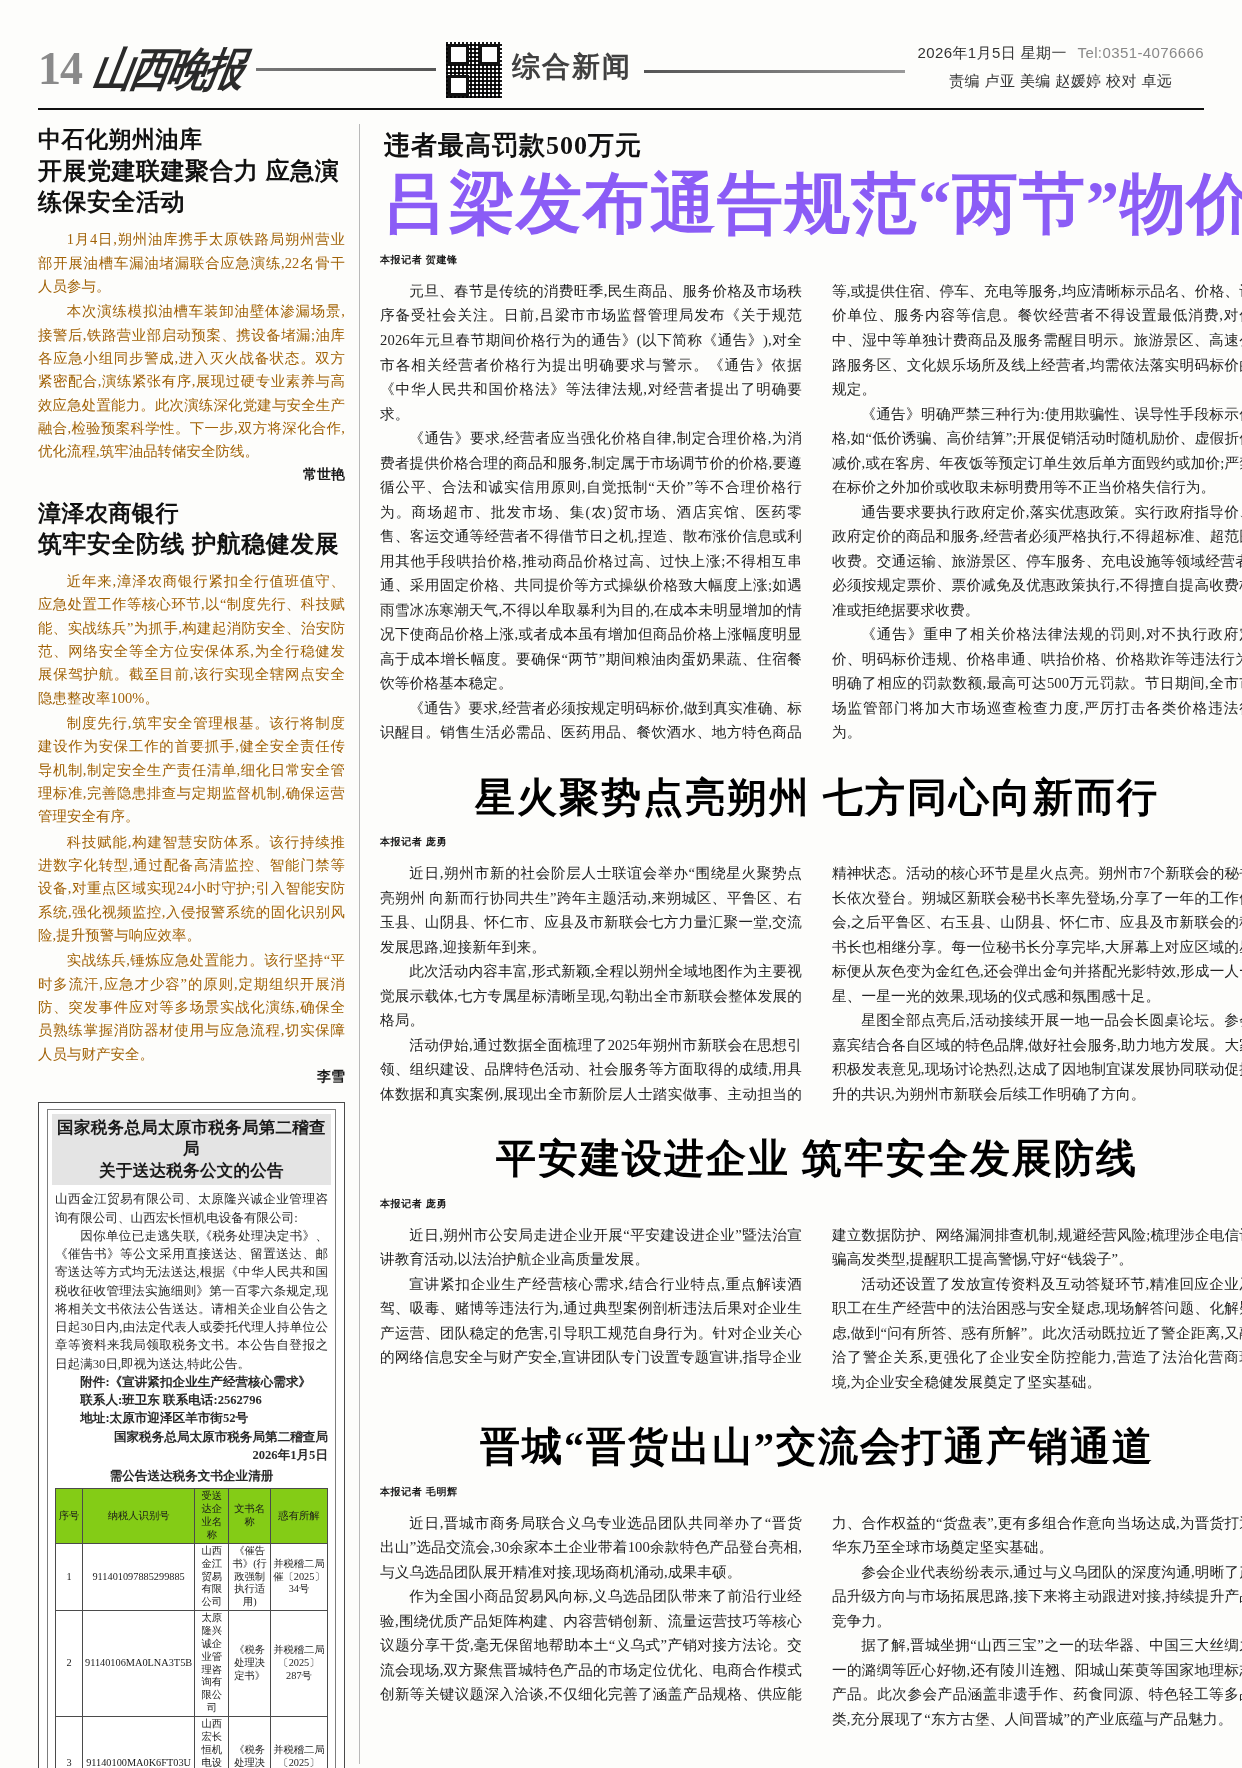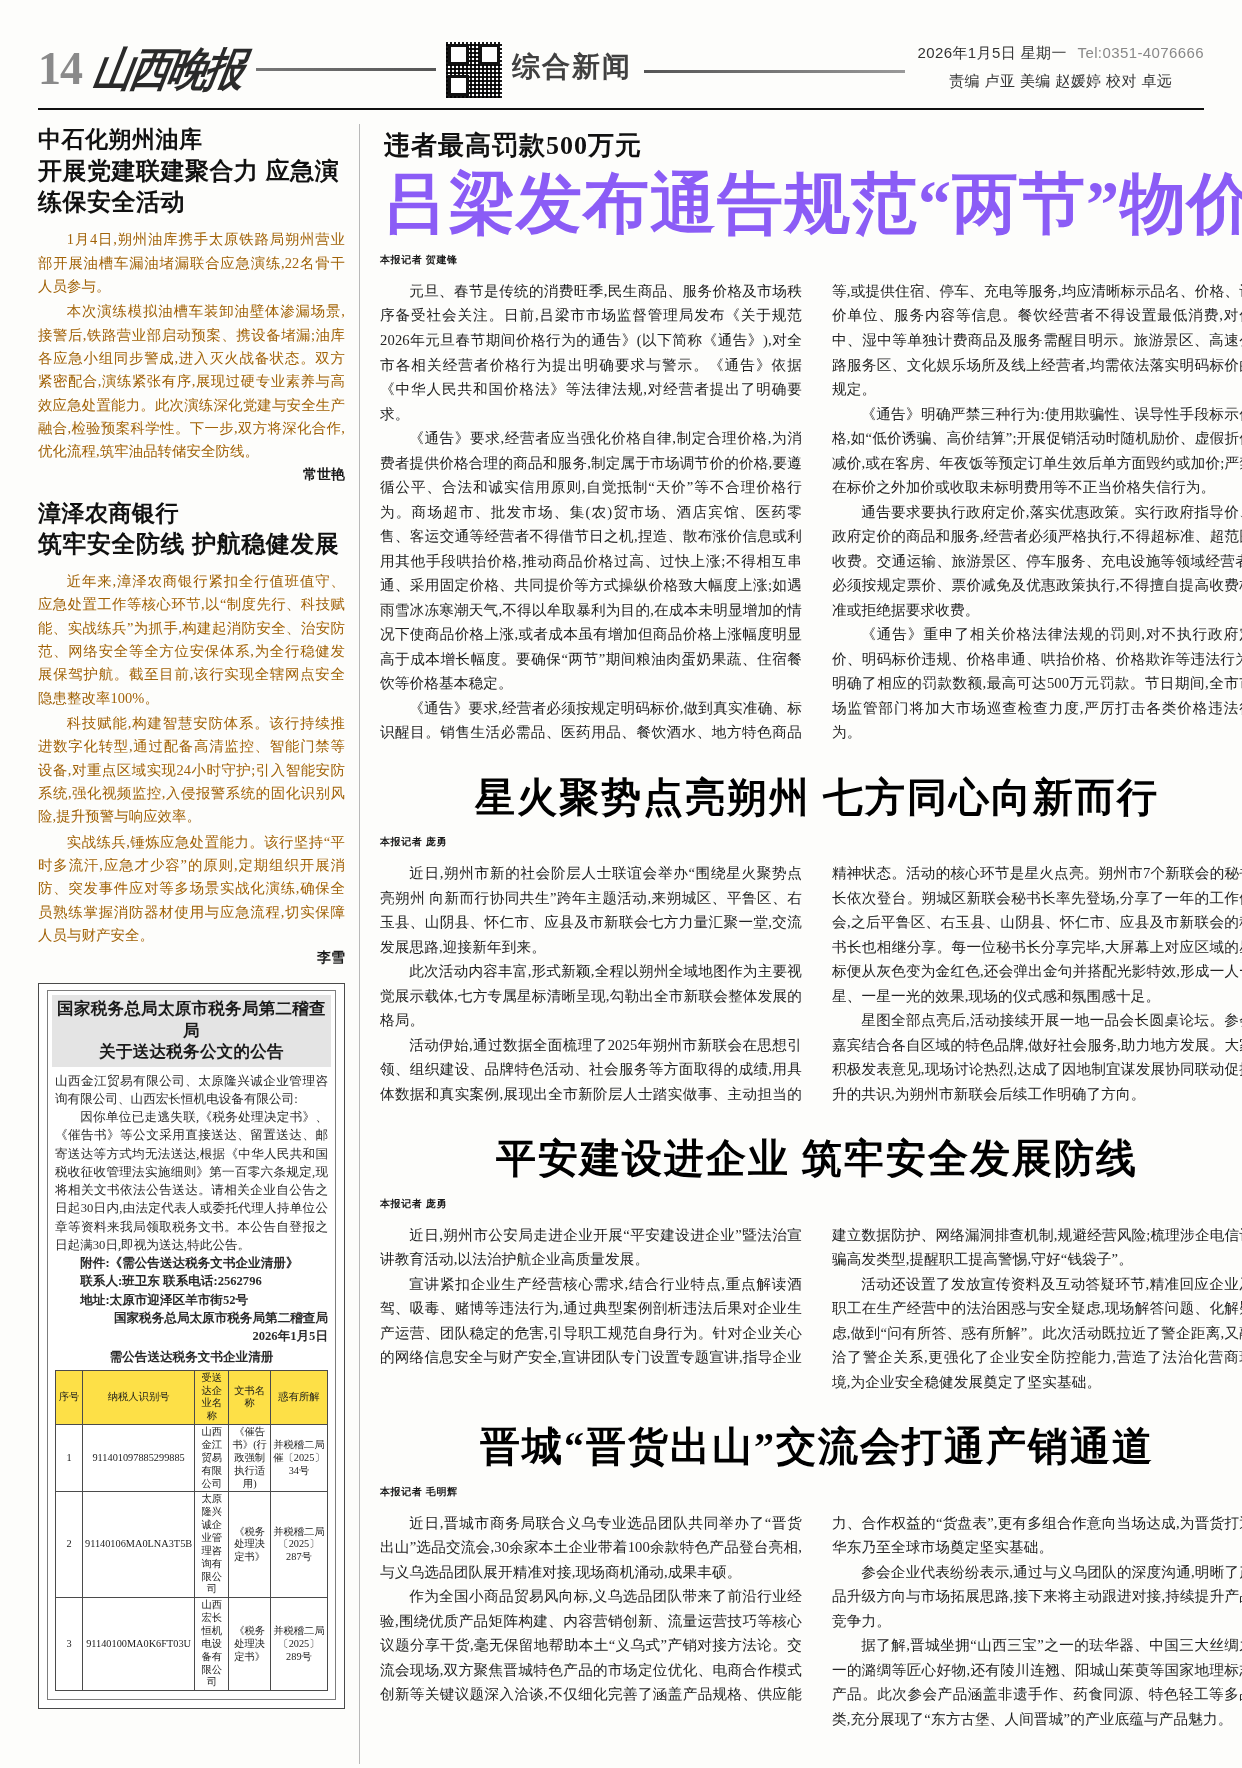--- a/index.html
+++ b/index.html
@@ -178,21 +178,21 @@
   table.tax{
     width:100%;border-collapse:collapse;margin-top:3px;
     font-size:10.3px;line-height:1.25;
   }
   table.tax th,table.tax td{
     border:1px solid #4b4b4b;
     text-align:center;
     padding:1px 2px;
     vertical-align:middle;
   }
-  table.tax th{font-weight:400;background:#fde047;}
+  table.tax th{font-weight:400;background:#84cc16;}
   table.tax td.n{width:22px;}
 
   
   .lead-kicker{
     font-family:"Liberation Serif",serif;
     font-weight:700;font-size:26px;
     margin:4px 0 6px 4px;letter-spacing:1px;color:#111;
   }
   .lead-title{
     font-family:"Liberation Serif",serif;
@@ -265,34 +265,35 @@
         <p class="body">本次演练模拟油槽车装卸油壁体渗漏场景,接警后,铁路营业部启动预案、携设备堵漏;油库各应急小组同步警成,进入灭火战备状态。双方紧密配合,演练紧张有序,展现过硬专业素养与高效应急处置能力。此次演练深化党建与安全生产融合,检验预案科学性。下一步,双方将深化合作,优化流程,筑牢油品转储安全防线。</p>
         <div class="byline-sign">常世艳</div>
       </div>
 
       <div style="margin-top:14px">
         <h2 class="art-title">
           <span>漳泽农商银行</span>
           <span class="l2">筑牢安全防线  护航稳健发展</span>
         </h2>
         <p class="body">近年来,漳泽农商银行紧扣全行值班值守、应急处置工作等核心环节,以“制度先行、科技赋能、实战练兵”为抓手,构建起消防安全、治安防范、网络安全等全方位安保体系,为全行稳健发展保驾护航。截至目前,该行实现全辖网点安全隐患整改率100%。</p>
+        <p class="body">制度先行,筑牢安全管理根基。该行将制度建设作为安保工作的首要抓手,健全安全责任传导机制,制定安全生产责任清单,细化日常安全管理标准,完善隐患排查与定期监督机制,确保运营管理安全有序。</p>
         <p class="body">科技赋能,构建智慧安防体系。该行持续推进数字化转型,通过配备高清监控、智能门禁等设备,对重点区域实现24小时守护;引入智能安防系统,强化视频监控,入侵报警系统的固化识别风险,提升预警与响应效率。</p>
         <p class="body">实战练兵,锤炼应急处置能力。该行坚持“平时多流汗,应急才少容”的原则,定期组织开展消防、突发事件应对等多场景实战化演练,确保全员熟练掌握消防器材使用与应急流程,切实保障人员与财产安全。</p>
         <div class="byline-sign">李雪</div>
       </div>
 
       <div class="notice">
         <div class="notice-inner">
           <div class="notice-title">
             <span>国家税务总局太原市税务局第二稽查局</span>
             <span>关于送达税务公文的公告</span>
           </div>
           <p>山西金江贸易有限公司、太原隆兴诚企业管理咨询有限公司、山西宏长恒机电设备有限公司:</p>
           <p class="ind">因你单位已走逃失联,《税务处理决定书》、《催告书》等公文采用直接送达、留置送达、邮寄送达等方式均无法送达,根据《中华人民共和国税收征收管理法实施细则》第一百零六条规定,现将相关文书依法公告送达。请相关企业自公告之日起30日内,由法定代表人或委托代理人持单位公章等资料来我局领取税务文书。本公告自登报之日起满30日,即视为送达,特此公告。</p>
-          <p class="b">附件:《需公告送达税务文书企业清册》</p>
+          <p class="b">附件:《宣讲紧扣企业生产经营核心需求》</p>
           <p class="b">联系人:班卫东        联系电话:2562796</p>
           <p class="b">地址:太原市迎泽区羊市街52号</p>
           <p class="right">国家税务总局太原市税务局第二稽查局</p>
           <p class="right">2026年1月5日</p>
           <p class="center">需公告送达税务文书企业清册</p>
           <table class="tax">
             <thead>
               <tr>
                 <th>序号</th>
                 <th>纳税人识别号</th>

